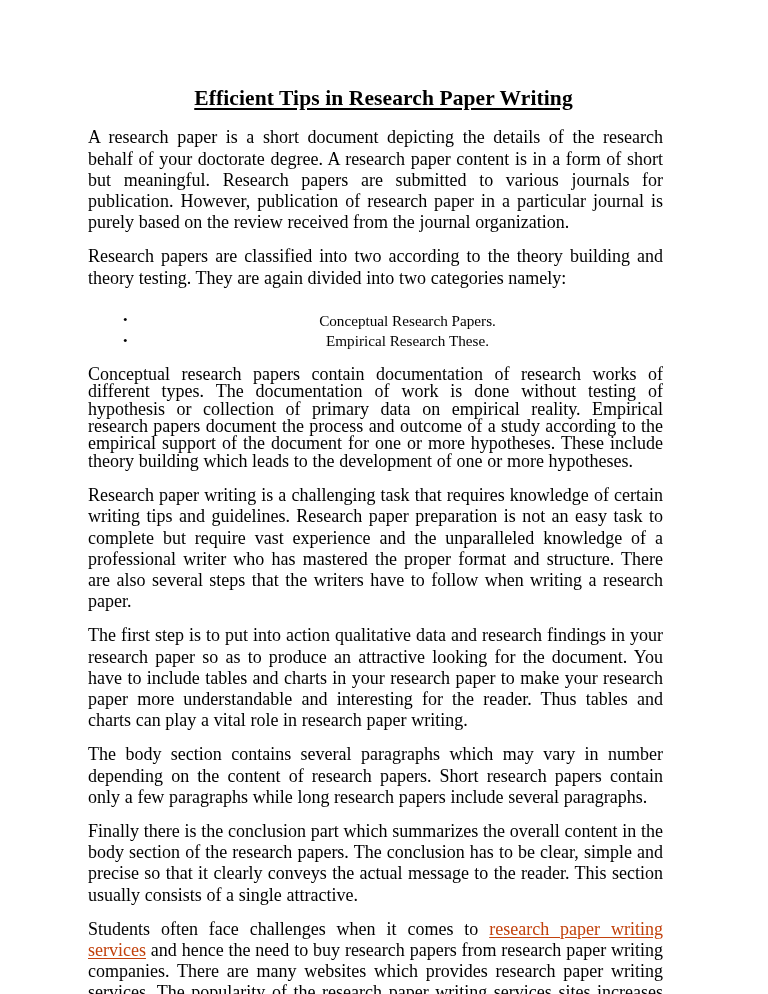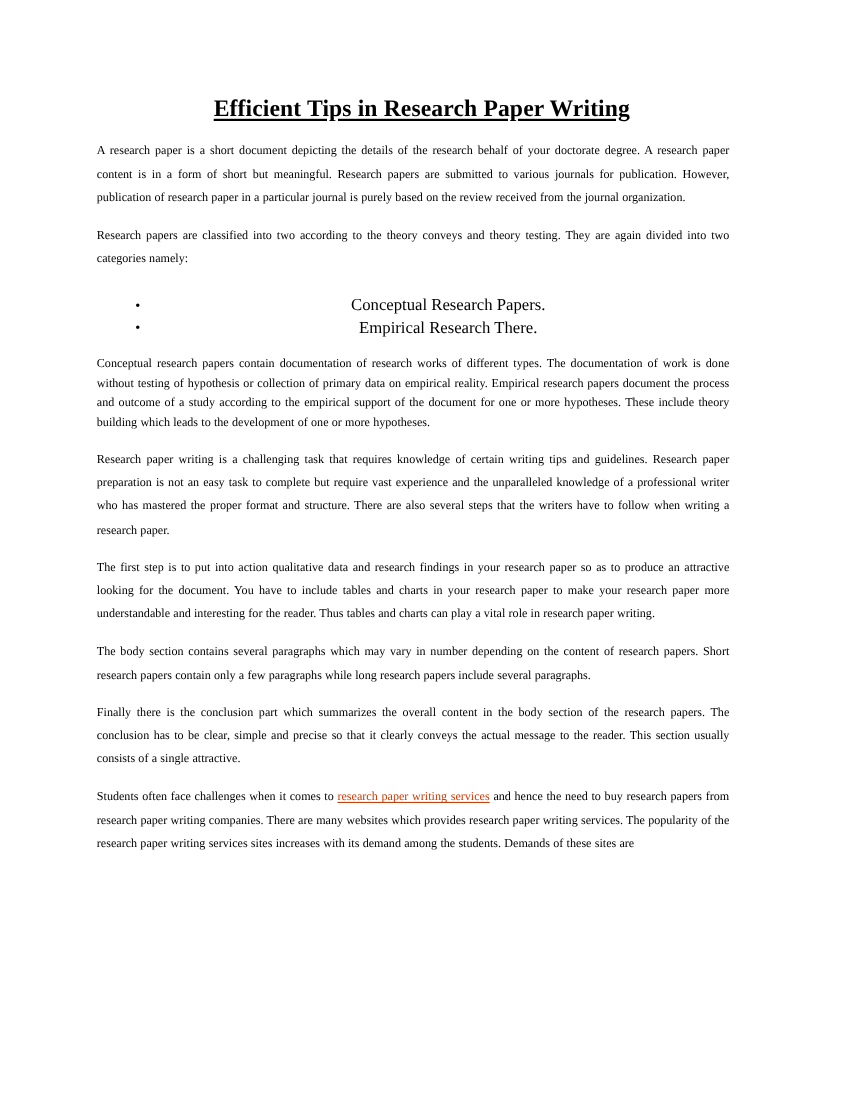--- a/index.html
+++ b/index.html
@@ -36,21 +36,21 @@
     letter-spacing: 0.1px;
     margin: 0 0 16px 0;
     line-height: 1.18;
   }
   .doc-title .title-text {
     text-decoration: underline;
     text-underline-offset: 3px;
     text-decoration-thickness: 1.6px;
   }
   p.para {
-    font-size: 11px;
+    font-size: 18px;
     line-height: 21.2px;
     text-align: justify;
     text-justify: inter-word;
     margin: 0 16px 13px 0;
     word-spacing: 0.2px;
   }
   p.para.tight {
     line-height: 17.4px;
     margin-bottom: 15px;
   }
@@ -90,27 +90,27 @@
 </head>
 <body>
 
 <div class="page">
   <div class="doc-body">
 
     <h1 class="doc-title"><span class="title-text">Efficient Tips in Research Paper Writing</span></h1>
 
     <p class="para">A research paper is a short document depicting the details of the research behalf of your doctorate degree. A research paper content is in a form of short but meaningful. Research papers are submitted to various journals for publication. However, publication of research paper in a particular journal is purely based on the review received from the journal organization.</p>
 
-    <p class="para">Research papers are classified into two according to the theory conveys and theory testing. They are again divided into two categories namely:</p>
+    <p class="para">Research papers are classified into two according to the theory building and theory testing. They are again divided into two categories namely:</p>
 
     <div class="spacer-before-list"></div>
 
     <ul class="bullets">
       <li><span>Conceptual Research Papers.</span></li>
-      <li><span>Empirical Research There.</span></li>
+      <li><span>Empirical Research These.</span></li>
     </ul>
 
     <p class="para tight">Conceptual research papers contain documentation of research works of different types.  The documentation of work is done without testing of hypothesis or collection of primary data on empirical reality. Empirical research papers document the process and outcome of a study according to the empirical support of the document for one or more hypotheses. These include theory building which leads to the development of one or more hypotheses.</p>
 
     <p class="para">Research paper writing is a challenging task that requires knowledge of certain writing tips and guidelines. Research paper preparation is not an easy task to complete but require vast experience and the unparalleled knowledge of a professional writer who has mastered the proper format and structure. There are also several steps that the writers have to follow when writing a research paper.</p>
 
     <p class="para">The first step is to put into action qualitative data and research findings in your research paper so as to produce an attractive looking for the document. You have to include tables and charts in your research paper to make your research paper more understandable and interesting for the reader. Thus tables and charts can play a vital role in research paper writing.</p>
 
     <p class="para">The body section contains several paragraphs which may vary in number depending on the content of research papers. Short research papers contain only a few paragraphs while long research papers include several paragraphs.</p>
 

